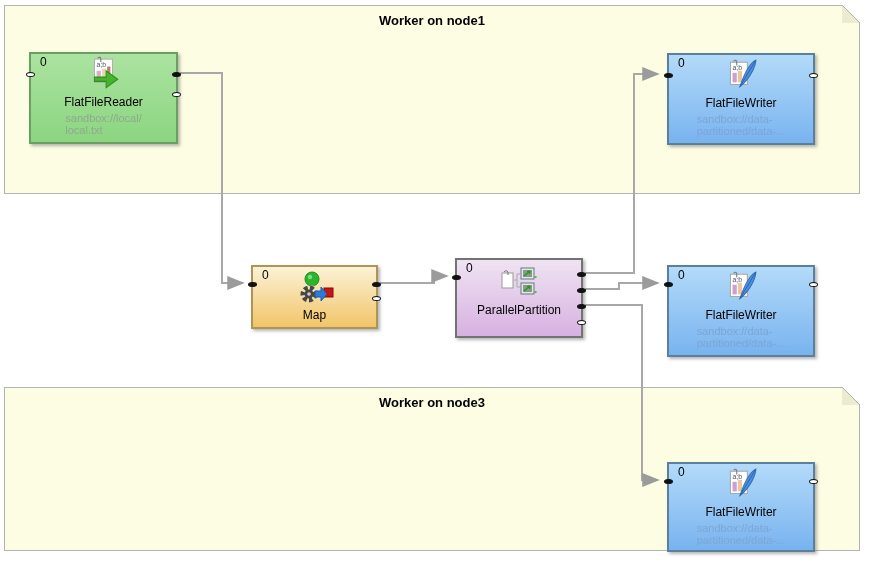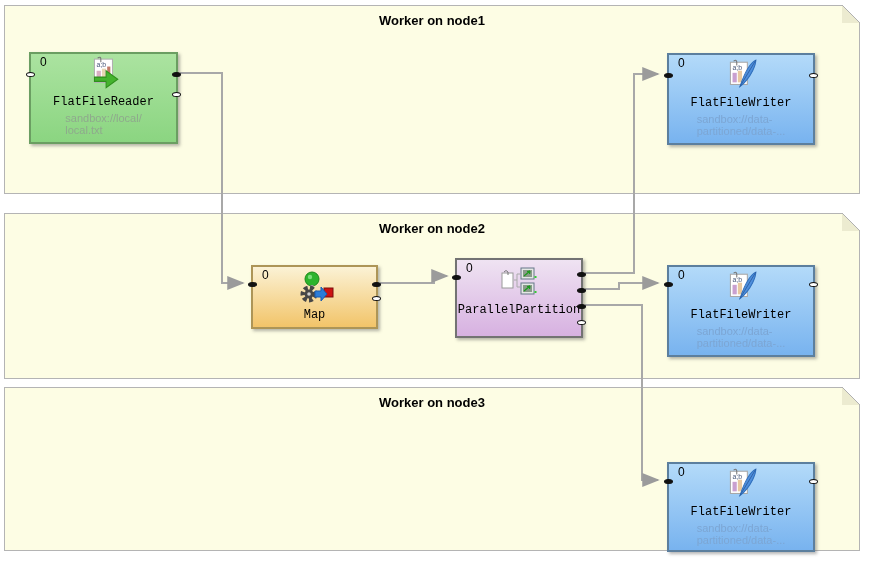--- a/index.html
+++ b/index.html
@@ -12,21 +12,21 @@
   #note3{top:387px;height:164px;}
   .note-title{text-align:center;font-weight:bold;font-size:13px;color:#000;margin-top:7px;}
   .dogear{position:absolute;top:-1px;right:-1px;}
   
   .wires{position:absolute;left:0;top:0;z-index:2;}
   .wires path{pointer-events:stroke;}
   
   .comp{position:absolute;z-index:3;box-sizing:border-box;display:flex;flex-direction:column;
         align-items:center;padding-top:2px;box-shadow:2px 2px 3px rgba(90,90,90,0.45);}
   .badge{position:absolute;left:9px;top:1px;font-size:12px;color:#000;}
-  .comp-label{font-size:12px;color:#000;margin-top:2px;line-height:13px;white-space:nowrap;font-family:Liberation Mono, monospace;}
+  .comp-label{font-size:12px;color:#000;margin-top:2px;line-height:13px;white-space:nowrap;}
   .comp-sub{font-size:11px;line-height:12px;text-align:left;margin-top:3px;}
   .comp-sub span{display:block;}
   #reader{left:29px;top:52px;width:149px;height:92px;background:linear-gradient(#abe3a0,#8bd581);border:2px solid #6b9e62;}
   #reader .comp-sub{color:#8fa98d;}
   .writer{background:linear-gradient(#b3daf9,#78b3ef);border:2px solid #5c7f9e;}
   .writer .comp-sub{color:#7ca6d4;}
   #writer1{left:667px;top:53px;width:148px;height:92px;}
   #writer2{left:667px;top:265px;width:148px;height:92px;}
   #writer3{left:667px;top:462px;width:148px;height:90px;}
   #map{left:251px;top:265px;width:127px;height:64px;background:linear-gradient(#fbf2d5,#f2c469);border:2px solid #ad9557;}
@@ -41,28 +41,20 @@
 
 <div class="canvas">
 
   <div class="note" id="note1">
     <svg class="dogear" width="18" height="18">
       <polygon points="0,0 18,18 0,18" fill="#ecebd0"></polygon>
       <polygon points="0,0 18,0 18,18" fill="#ffffff"></polygon>
       <line x1="0" y1="0" x2="18" y2="18" stroke="#b0b0b0" stroke-width="1"></line>
     </svg>
     <div class="note-title">Worker on node1</div>
-  </div>
-  <div class="note" id="note2">
-    <svg class="dogear" width="18" height="18">
-      <polygon points="0,0 18,18 0,18" fill="#ecebd0"></polygon>
-      <polygon points="0,0 18,0 18,18" fill="#ffffff"></polygon>
-      <line x1="0" y1="0" x2="18" y2="18" stroke="#b0b0b0" stroke-width="1"></line>
-    </svg>
-    <div class="note-title">Worker on node2</div>
   </div>
   <div class="note" id="note3">
     <svg class="dogear" width="18" height="18">
       <polygon points="0,0 18,18 0,18" fill="#ecebd0"></polygon>
       <polygon points="0,0 18,0 18,18" fill="#ffffff"></polygon>
       <line x1="0" y1="0" x2="18" y2="18" stroke="#b0b0b0" stroke-width="1"></line>
     </svg>
     <div class="note-title">Worker on node3</div>
   </div>
 

